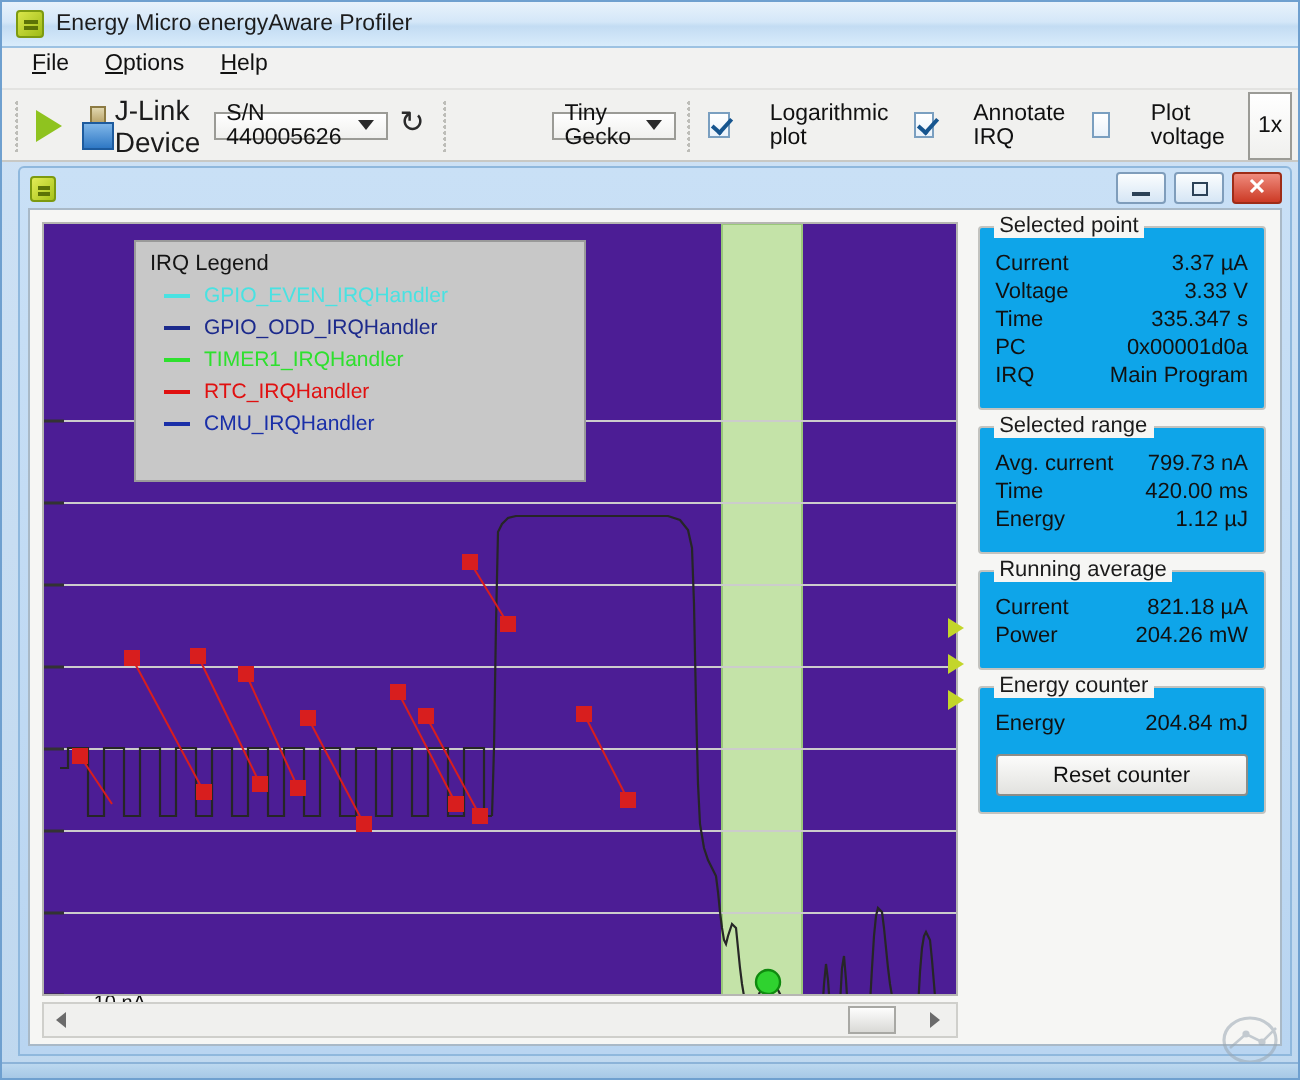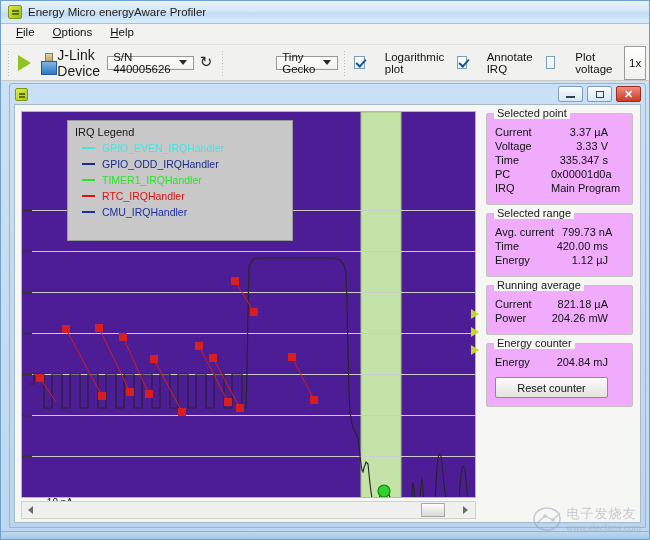--- a/index.html
+++ b/index.html
@@ -207,22 +207,22 @@
   }
 
   
   #sidebar {
     width: 158px; height: 100%; padding: 8px 7px 0 4px;
     display: flex; flex-direction: column; gap: 8px;
     background: #f6f6f4;
   }
   .group {
     border: 1px solid #c3c3bf; border-radius: 2px;
-    padding: 10px 24px 8px 8px; position: relative;
-    background: #f0abfc;
+    padding: 10px 8px 8px 8px; position: relative;
+    background: #0ea5e9;
   }
   .group > .gtitle {
     position: absolute; top: -7px; left: 7px; background: #f6f6f4;
     padding: 0 3px; font-size: 11px; color: #1b1b1b;
   }
   .kv { display: flex; font-size: 11px; color: #111; margin: 2px 0; }
   .kv .k { flex: 0 0 auto; }
   .kv .v { margin-left: auto; padding-left: 8px; white-space: nowrap; }
   .kv.lbl-fixed .k { width: 48px; flex: 0 0 48px; }
   #reset-btn {
@@ -529,20 +529,16 @@
     </div>
   </div>
 
   <div id="watermark">
     <svg width="30" height="26" viewBox="0 0 30 26">
       <ellipse cx="14" cy="13" rx="13" ry="11" fill="none" stroke="#9aa7b3" stroke-width="1.6"></ellipse>
       <path d="M4,17 L12,10 L20,14 L27,7" fill="none" stroke="#9aa7b3" stroke-width="1.3"></path>
       <circle cx="12" cy="10" r="1.8" fill="#9aa7b3"></circle>
       <circle cx="20" cy="14" r="1.8" fill="#9aa7b3"></circle>
     </svg>
-    <div>
-      <div id="wm-cn">电子发烧友</div>
-      <div id="wm-text">www.elecfans.com</div>
-    </div>
   </div>
 
   <div id="statusbar"></div>
 </div>
 
 </body></html>

